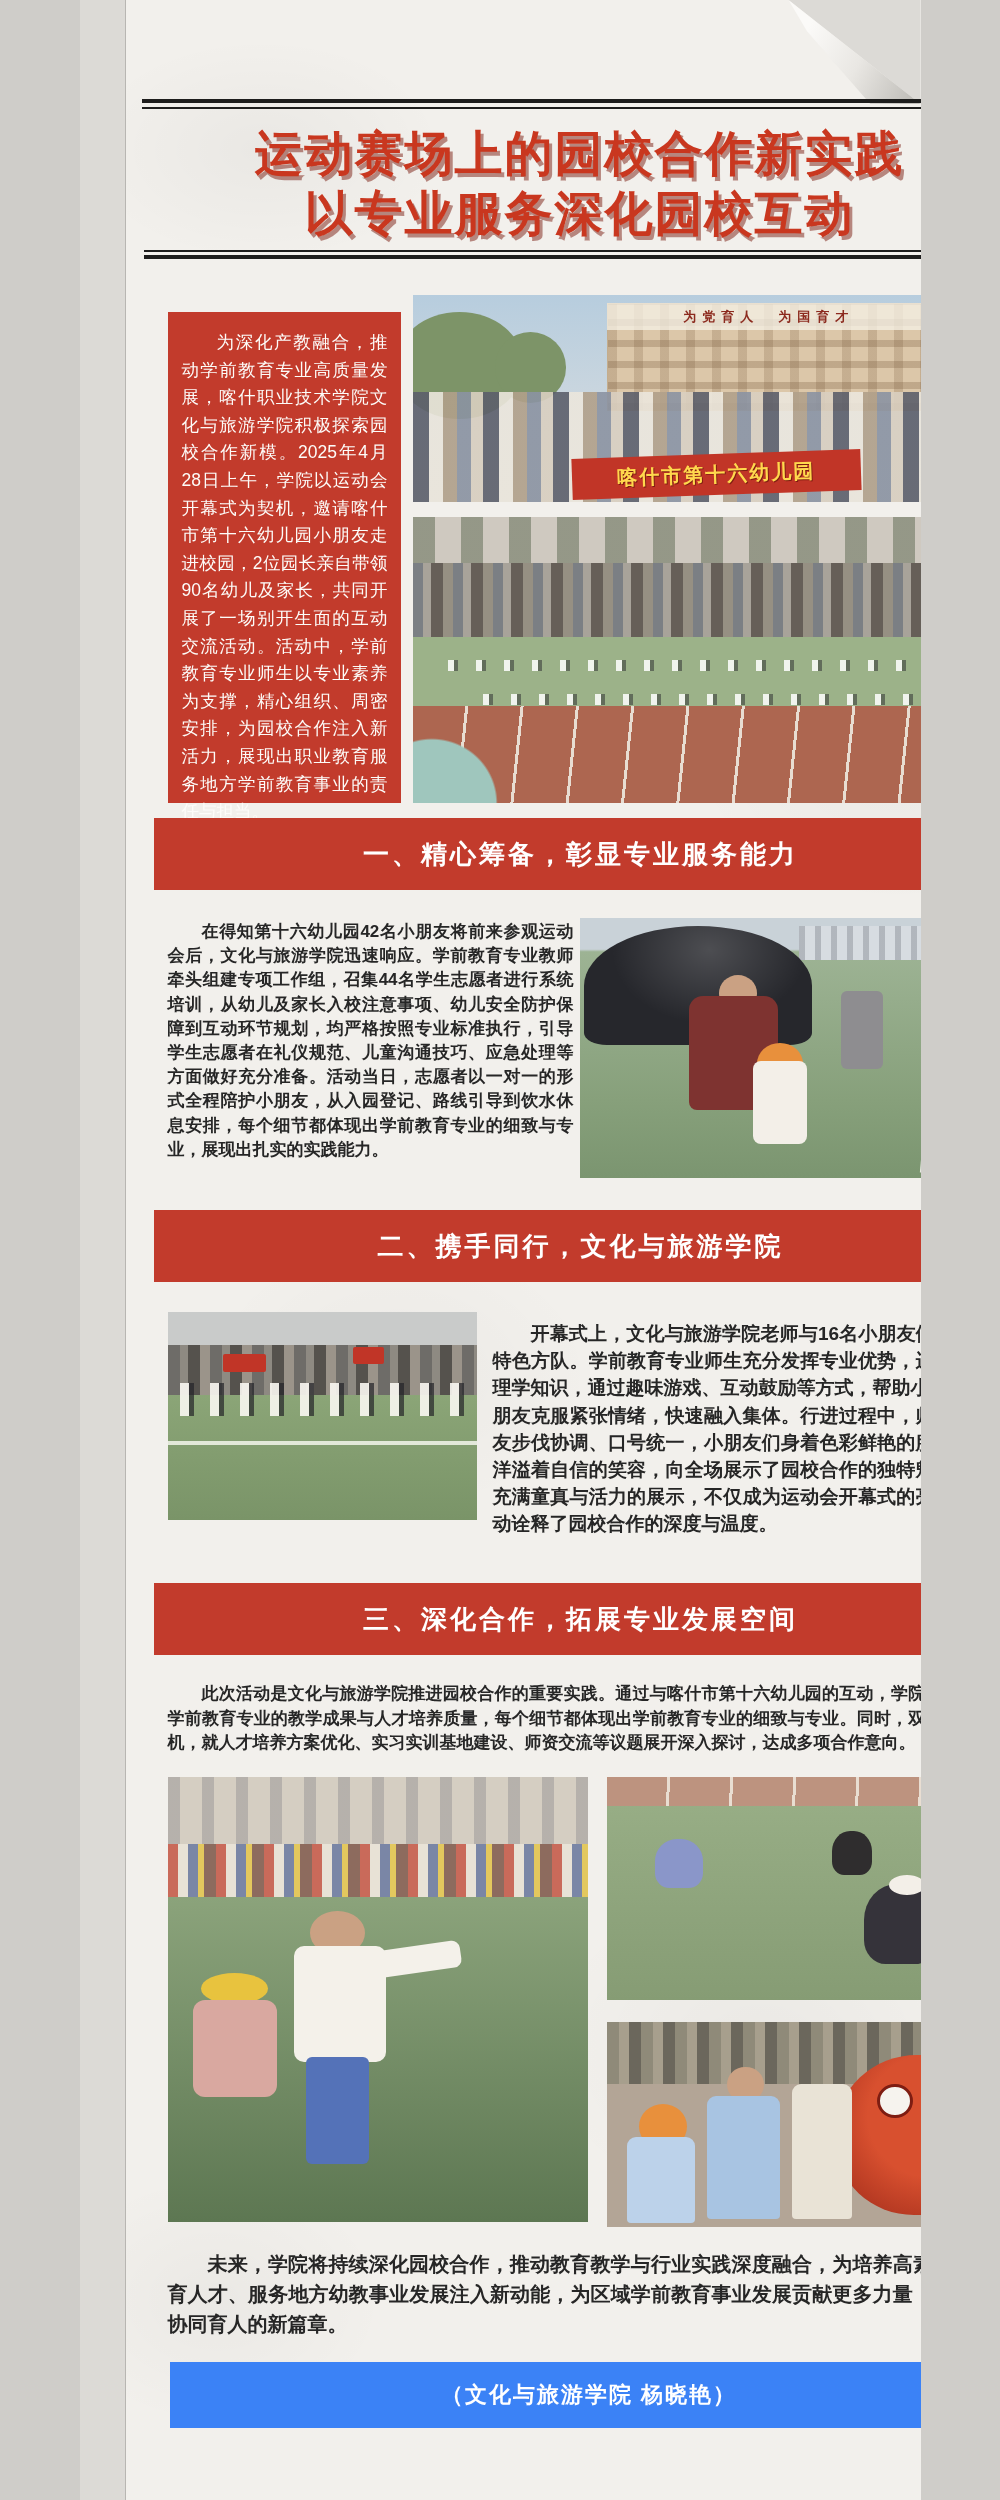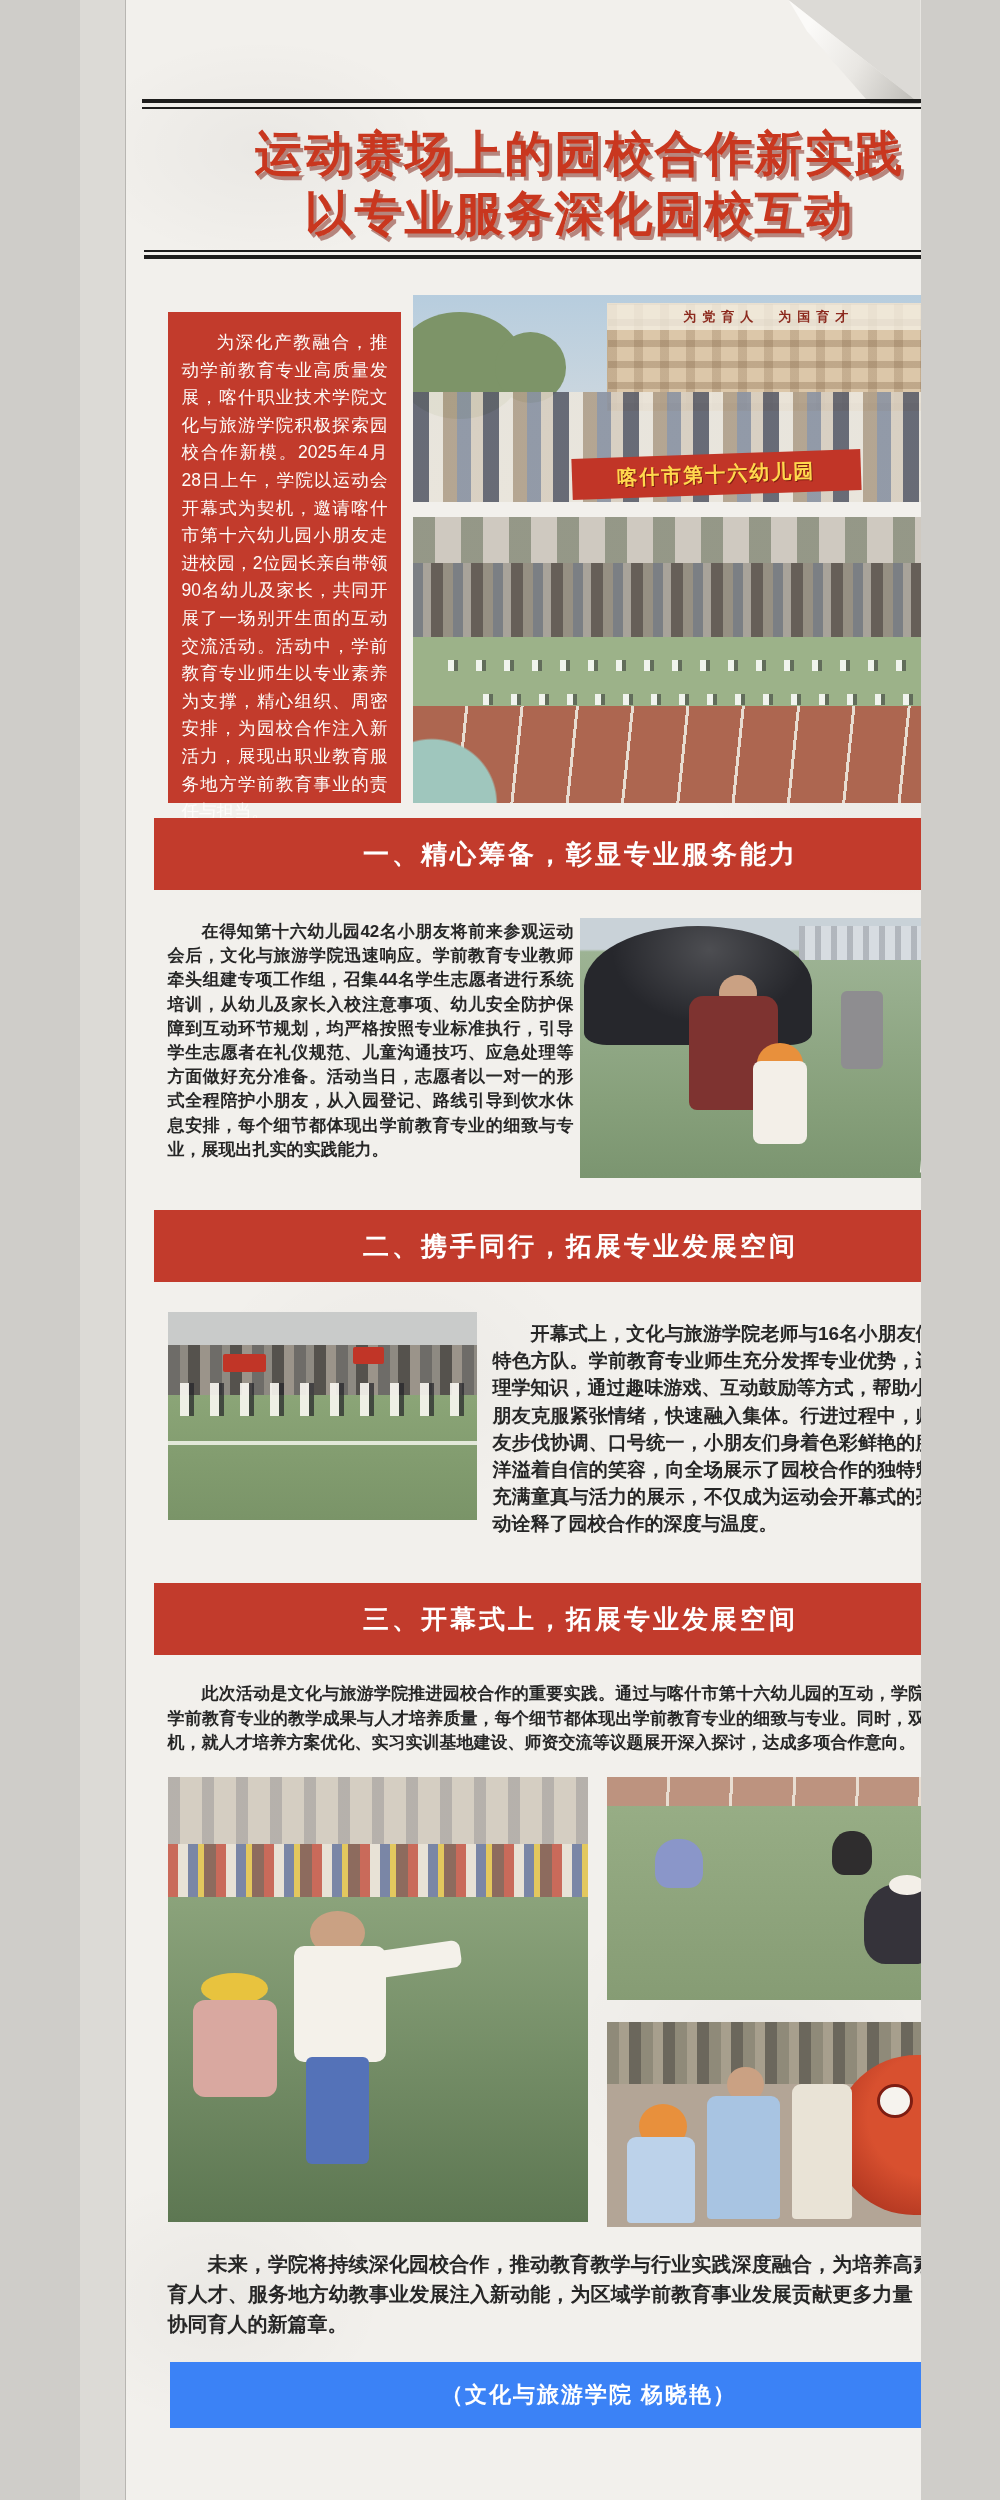--- a/index.html
+++ b/index.html
@@ -193,36 +193,36 @@
     <div class="ph pu-head" style="left:33%;top:22%;width:9%;height:14%;"></div>
     <div class="ph pu-teacher"></div>
     <div class="ph pu-hat" style="left:42%;top:48%;width:11%;height:16%;"></div>
     <div class="ph pu-child"></div>
     <div class="ph pu-line"></div>
     <div class="ph pu-fig" style="right:28%;top:28%;width:10%;height:30%;background:#8e8d90;"></div>
     <div class="ph pu-fig" style="right:5%;top:30%;width:9%;height:26%;background:#efe9df;"></div>
   </div>
 
   <div class="abs redbar" style="top:1210px;">
-    <span>二、携手同行，拓展专业发展空间</span>
+    <span>二、携手同行，文化与旅游学院</span>
   </div>
   <div class="abs photo" style="left:88px;top:1312px;width:309px;height:208px;">
     <div class="ph pp2-sky"></div>
     <div class="ph pp2-crowd"></div>
     <div class="ph pp2-grass"></div>
     <div class="ph pp2-banner" style="left:18%;top:20%;width:14%;height:9%;"></div>
     <div class="ph pp2-banner" style="left:60%;top:17%;width:10%;height:8%;"></div>
     <div class="ph pp2-figs"></div>
     <div class="ph pp2-line"></div>
   </div>
   <div class="abs bodytext" style="left:413px;top:1320px;width:519px;font-size:19px;line-height:27.2px;white-space:pre-line;">开幕式上，文化与旅游学院老师与16名小朋友们共同组成特色方队。学前教育专业师生充分发挥专业优势，运用儿童心理学知识，通过趣味游戏、互动鼓励等方式，帮助小
 朋友克服紧张情绪，快速融入集体。行进过程中，师生与小朋友步伐协调、口号统一，小朋友们身着色彩鲜艳的服装，脸上洋溢着自信的笑容，向全场展示了园校合作的独特魅力。这场充满童真与活力的展示，不仅成为运动会开幕式的亮点，更生动诠释了园校合作的深度与温度。</div>
 
   <div class="abs redbar" style="top:1583px;">
-    <span>三、开幕式上，拓展专业发展空间</span>
+    <span>三、深化合作，拓展专业发展空间</span>
   </div>
   <div class="abs bodytext" style="left:88px;top:1682px;width:844px;font-size:17px;line-height:24.6px;">此次活动是文化与旅游学院推进园校合作的重要实践。通过与喀什市第十六幼儿园的互动，学院充分展示了学前教育专业的教学成果与人才培养质量，每个细节都体现出学前教育专业的细致与专业。同时，双方以此为契机，就人才培养方案优化、实习实训基地建设、师资交流等议题展开深入探讨，达成多项合作意向。</div>
 
   <div class="abs photo" style="left:88px;top:1777px;width:420px;height:445px;">
     <div class="ph pc-top"></div>
     <div class="ph pc-crowd"></div>
     <div class="ph pc-grass"></div>
     <div class="ph pc-t-hat"></div>
     <div class="ph pc-t-body"></div>
     <div class="ph pc-girl-arm"></div>

